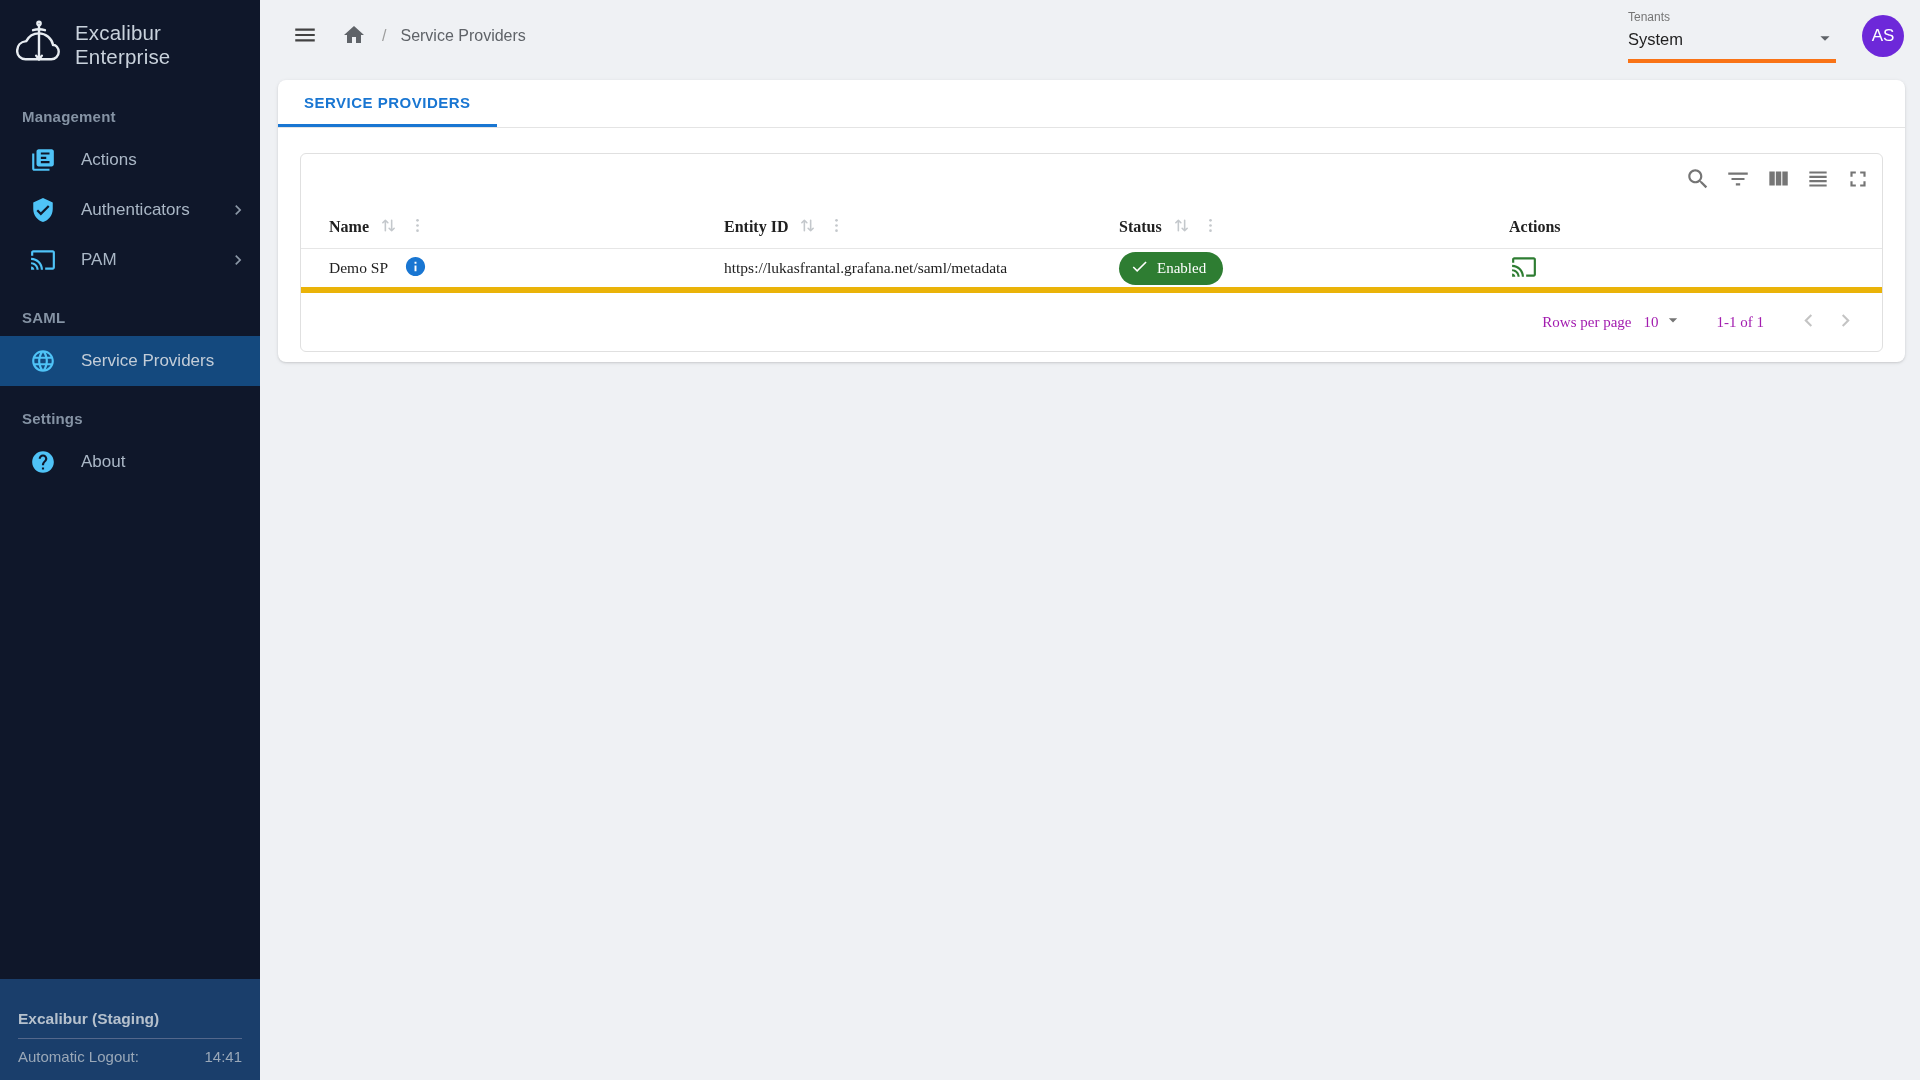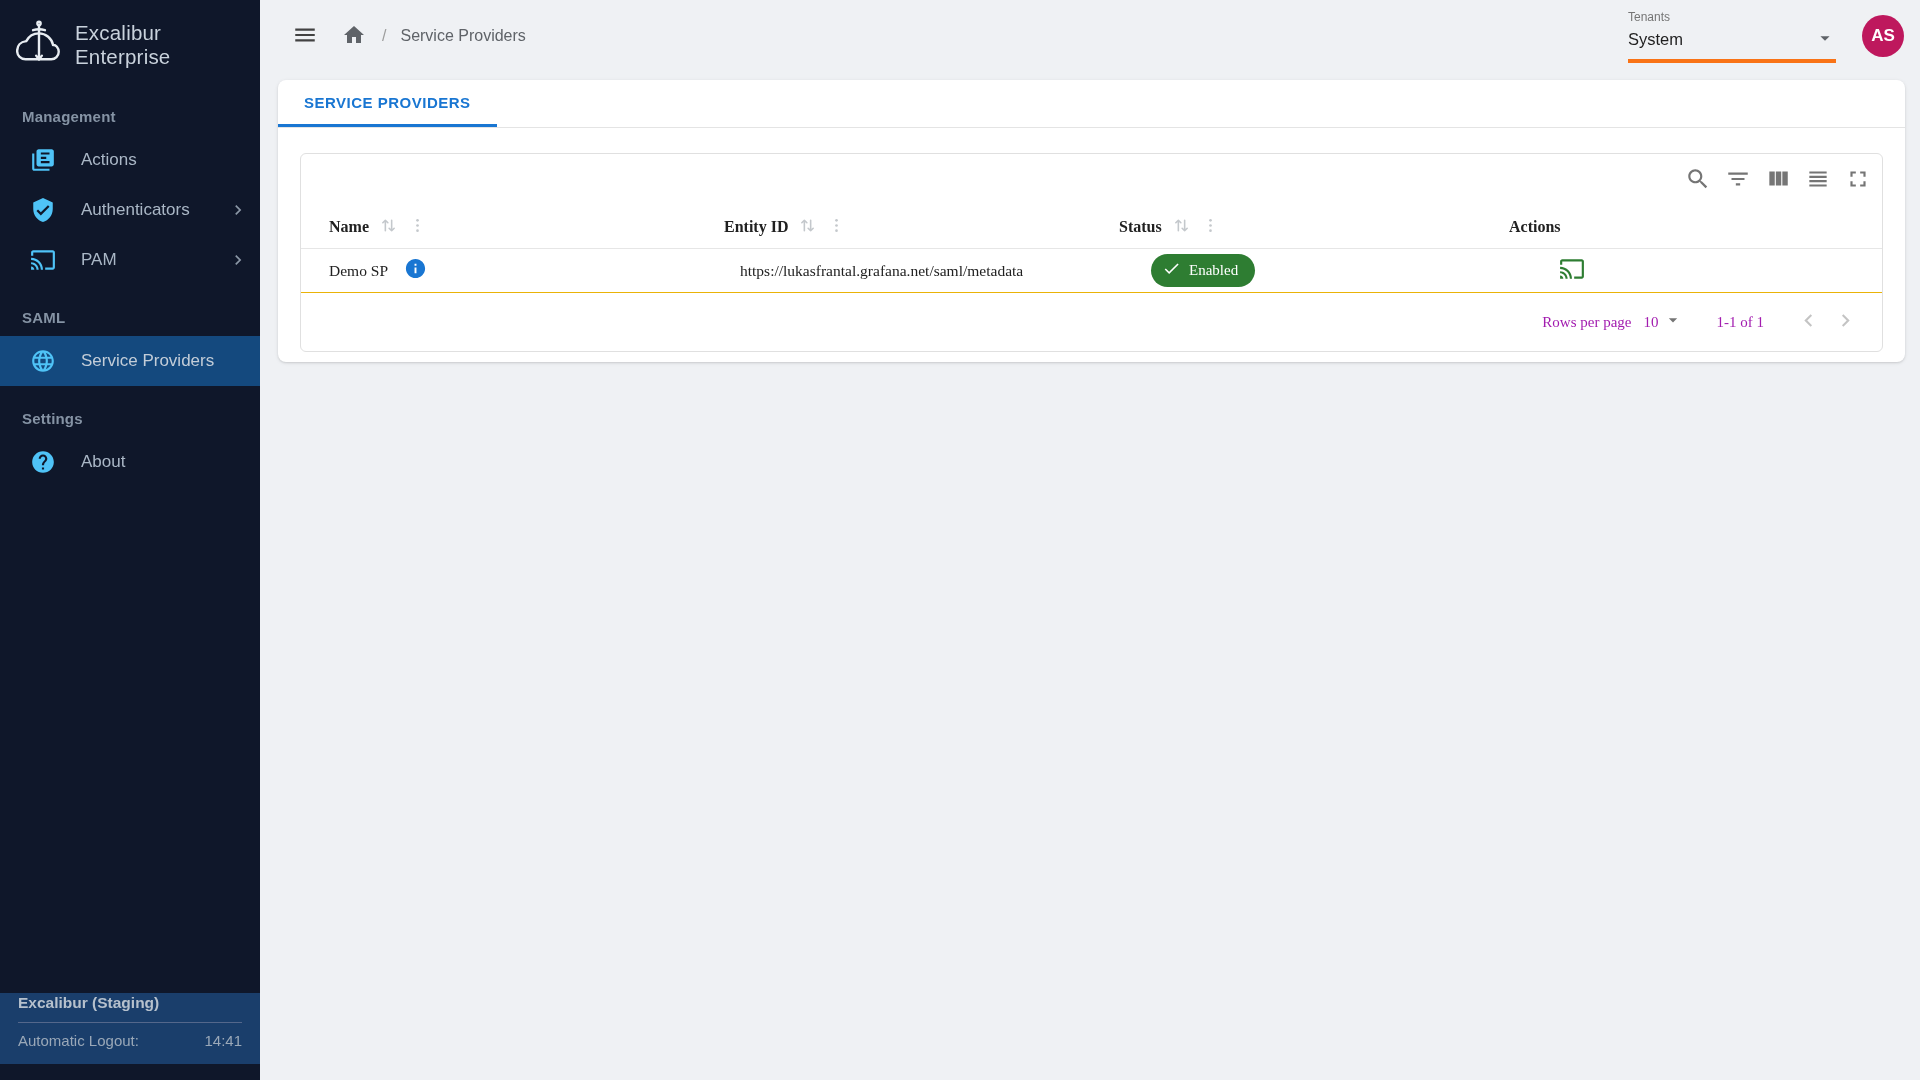--- a/index.html
+++ b/index.html
@@ -26,44 +26,44 @@
   }
   .nav-item {
     height:50px; display:flex; align-items:center;
     padding-left:30px; gap:25px; cursor:pointer; position:relative;
     color:#aab7c6; font-size:17px;
   }
   .nav-item.active { background:#14497e; color:#c3cdd8; }
   .nav-item .nav-icon { width:26px; height:26px; display:flex; }
   .nav-item .chev { position:absolute; right:12px; top:15px; }
   .sidebar-footer {
-    position:absolute; bottom:16px; left:0; width:100%;
-    background:#1a3e6b; padding:1px 18px 15px 18px;
+    position:absolute; bottom:0; left:0; width:100%;
+    background:#1a3e6b; padding:31px 18px 15px 18px;
   }
   .env-name { color:#b6c1cd; font-size:15.5px; font-weight:700; margin-bottom:10px; }
   .footer-divider { border:none; border-top:1px solid #54678b; }
   .logout-row { display:flex; justify-content:space-between; margin-top:9px;
     color:#9aa8b8; font-size:15px; }
   
   .main { flex:1; display:flex; flex-direction:column; }
   .topbar { height:72px; display:flex; align-items:center; padding:0 16px 0 24px; }
   .icon-btn { background:none; border:none; cursor:pointer; display:flex;
     align-items:center; justify-content:center; padding:8px; border-radius:50%; }
   .breadcrumb { display:flex; align-items:center; gap:14px; margin-left:14px; }
   .crumb-sep { color:#9e9e9e; font-size:16px; }
   .crumb-current { color:#5f6368; font-size:16px; }
   .topbar-spacer { flex:1; }
   .tenant-select { width:208px; position:relative; cursor:pointer; margin-right:26px; }
   .tenant-label { font-size:12px; color:#757575; margin-bottom:3px; }
   .tenant-value-row { display:flex; align-items:center; justify-content:space-between;
     border-bottom:4px solid #f97316; padding-bottom:6px; }
   .tenant-value { font-size:16.5px; color:#1f1f1f; }
   .avatar {
-    width:42px; height:42px; border-radius:50%; background:#be185d;
-    color:#ffffff; font-size:17px; font-weight:700;
+    width:42px; height:42px; border-radius:50%; background:#6d28d9;
+    color:#ffffff; font-size:17px; font-weight:400;
     display:flex; align-items:center; justify-content:center; cursor:pointer;
   }
   
   .card {
     margin:8px 15px 0 18px;
     background:#ffffff; border-radius:8px;
     box-shadow:0 1px 2px rgba(0,0,0,.10), 0 1px 4px rgba(0,0,0,.08);
   }
   .tabbar { height:48px; border-bottom:1px solid #e4e4e4; display:flex; }
   .tab {
@@ -73,21 +73,21 @@
   }
   .card-body { padding:25px 22px 10px 22px;font-family:Liberation Serif, serif; }
   .table-paper { border:1px solid #e0e0e0; border-radius:6px; overflow:hidden; background:#fff; }
   .table-toolbar { height:52px; display:flex; align-items:center;
     justify-content:flex-end; padding-right:4px; }
   .table-toolbar .icon-btn { padding:7px; }
   .tgrid { display:grid; grid-template-columns:395px 395px 390px 1fr; align-items:center; }
   .thead { height:43px; border-bottom:1px solid #e6e6e6; }
   .th { display:flex; align-items:center; gap:9px; padding-left:28px;
     font-size:16px; font-weight:700; color:#212121; }
-  .trow { height:44px; border-bottom:1px solid #eab308;gap:16px; }
+  .trow { height:44px; border-bottom:6px solid #eab308; }
   .td { display:flex; align-items:center; gap:16px; padding-left:28px;
     font-size:15.5px; color:#212121; }
   .chip {
     display:inline-flex; align-items:center; gap:8px;
     background:#2e7d32; color:#fff; border-radius:17px;
     height:33px; padding:0 17px 0 11px; font-size:15px; cursor:default;
   }
   .pagination {
     height:58px; display:flex; align-items:center; justify-content:flex-end;
     padding-right:18px; font-size:15px; color:#a21caf;

